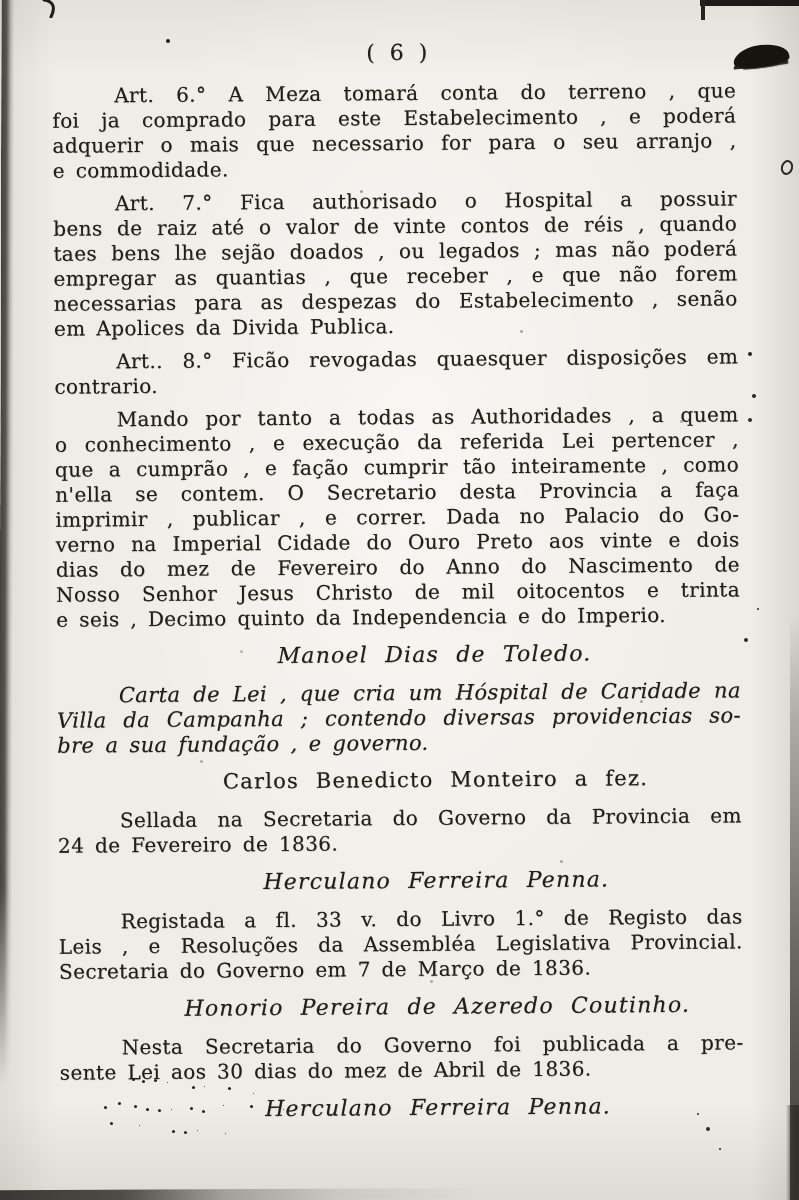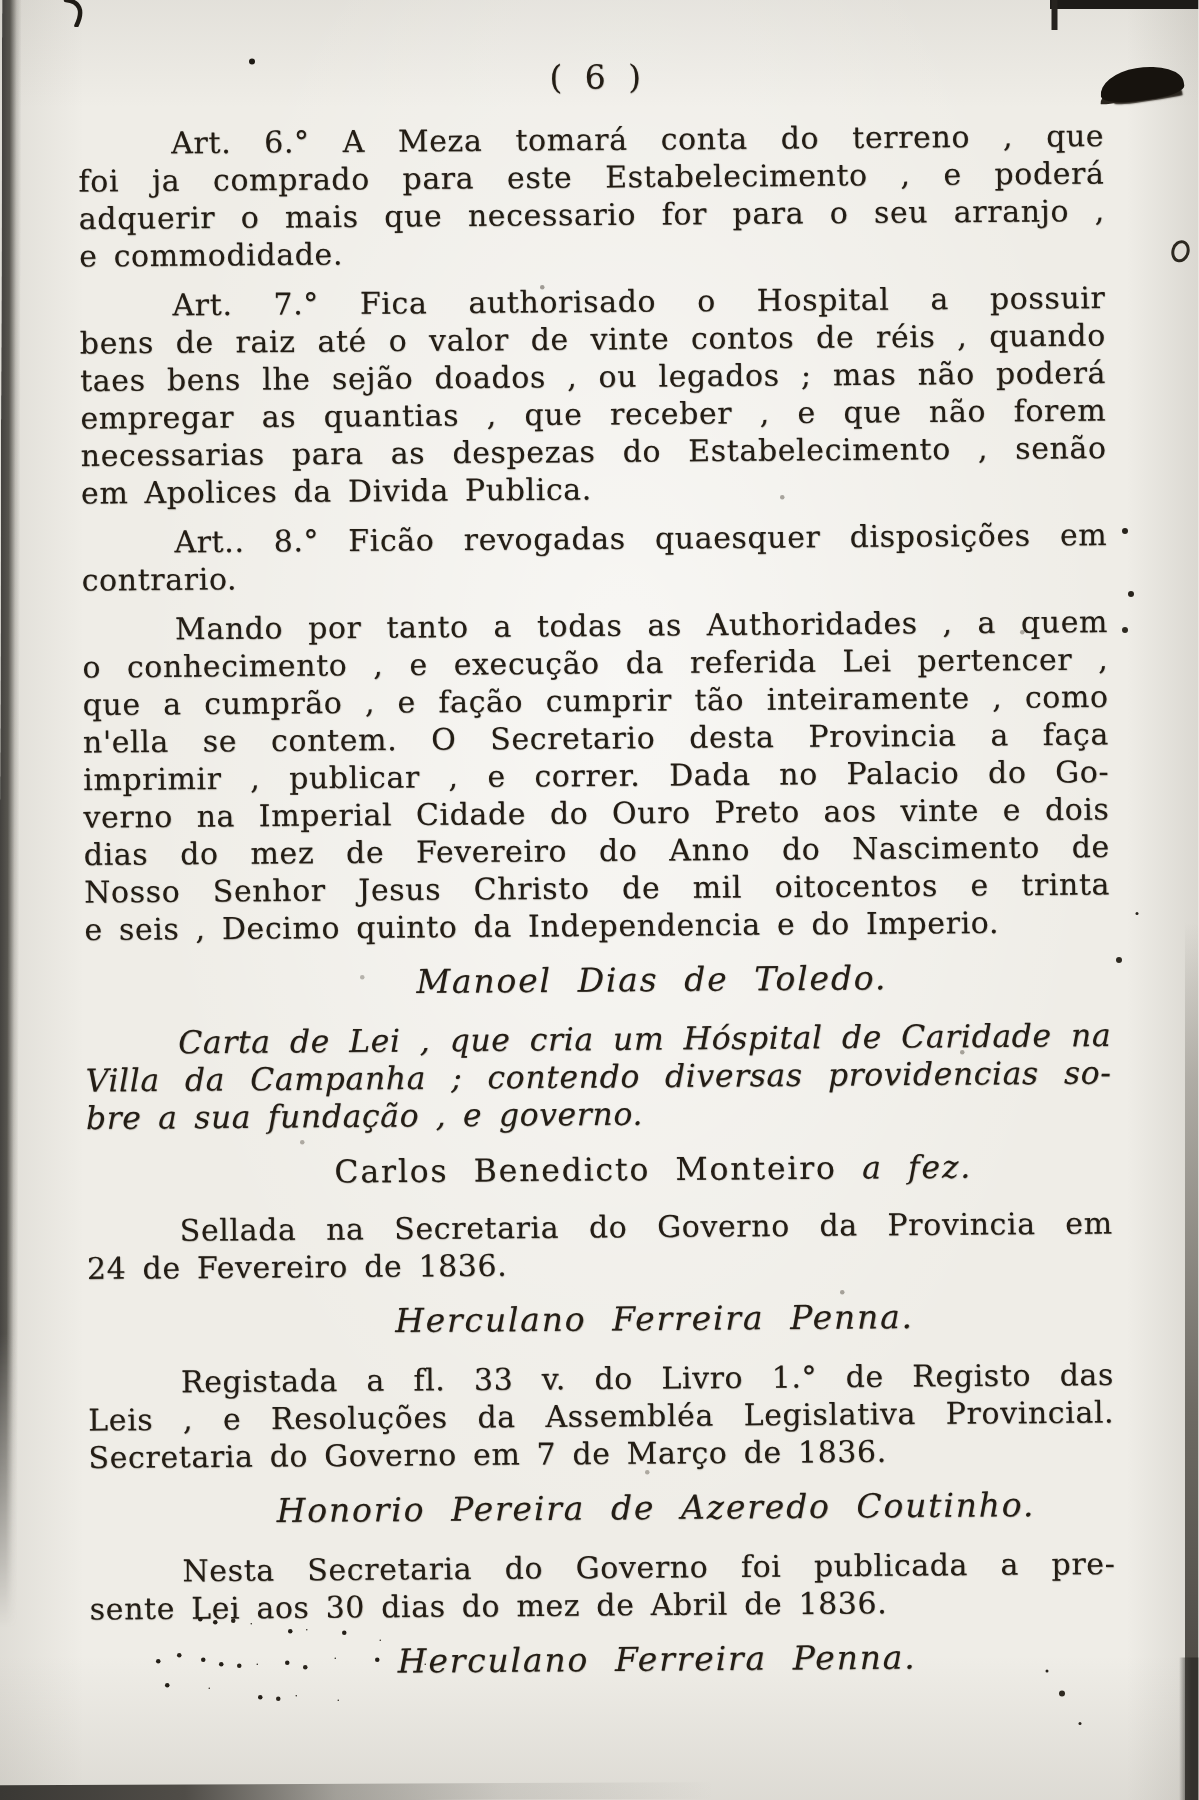--- a/index.html
+++ b/index.html
@@ -37,21 +37,21 @@
   .block.paragraph.italic { font-style: italic; font-size: 21px; }
   .block.signature {
     text-align: center;
     padding-left: 72px;
     margin: 12px 0 14px 0;
     font-size: 22px;
     letter-spacing: 1.2px;
     word-spacing: 9px;
   }
   .block.signature.italic { font-style: italic; }
-  .block.signature .it { font-style: italic; }
+  .block.signature .it { }
   .block.signature.roman { font-size: 21px; font-style: normal; }
 
   
   .artifact { position: absolute; pointer-events: none; }
   .left-edge {
     left: 0; top: 0; width: 13px; height: 1085px;
     background: linear-gradient(to right, #43413e 0%, #57554f 40%, rgba(130,127,120,0.35) 75%, rgba(130,127,120,0) 100%);
     -webkit-mask-image: linear-gradient(to bottom, black 0%, black 82%, transparent 100%);
     mask-image: linear-gradient(to bottom, black 0%, black 82%, transparent 100%);
     transform: skewX(-0.15deg);

